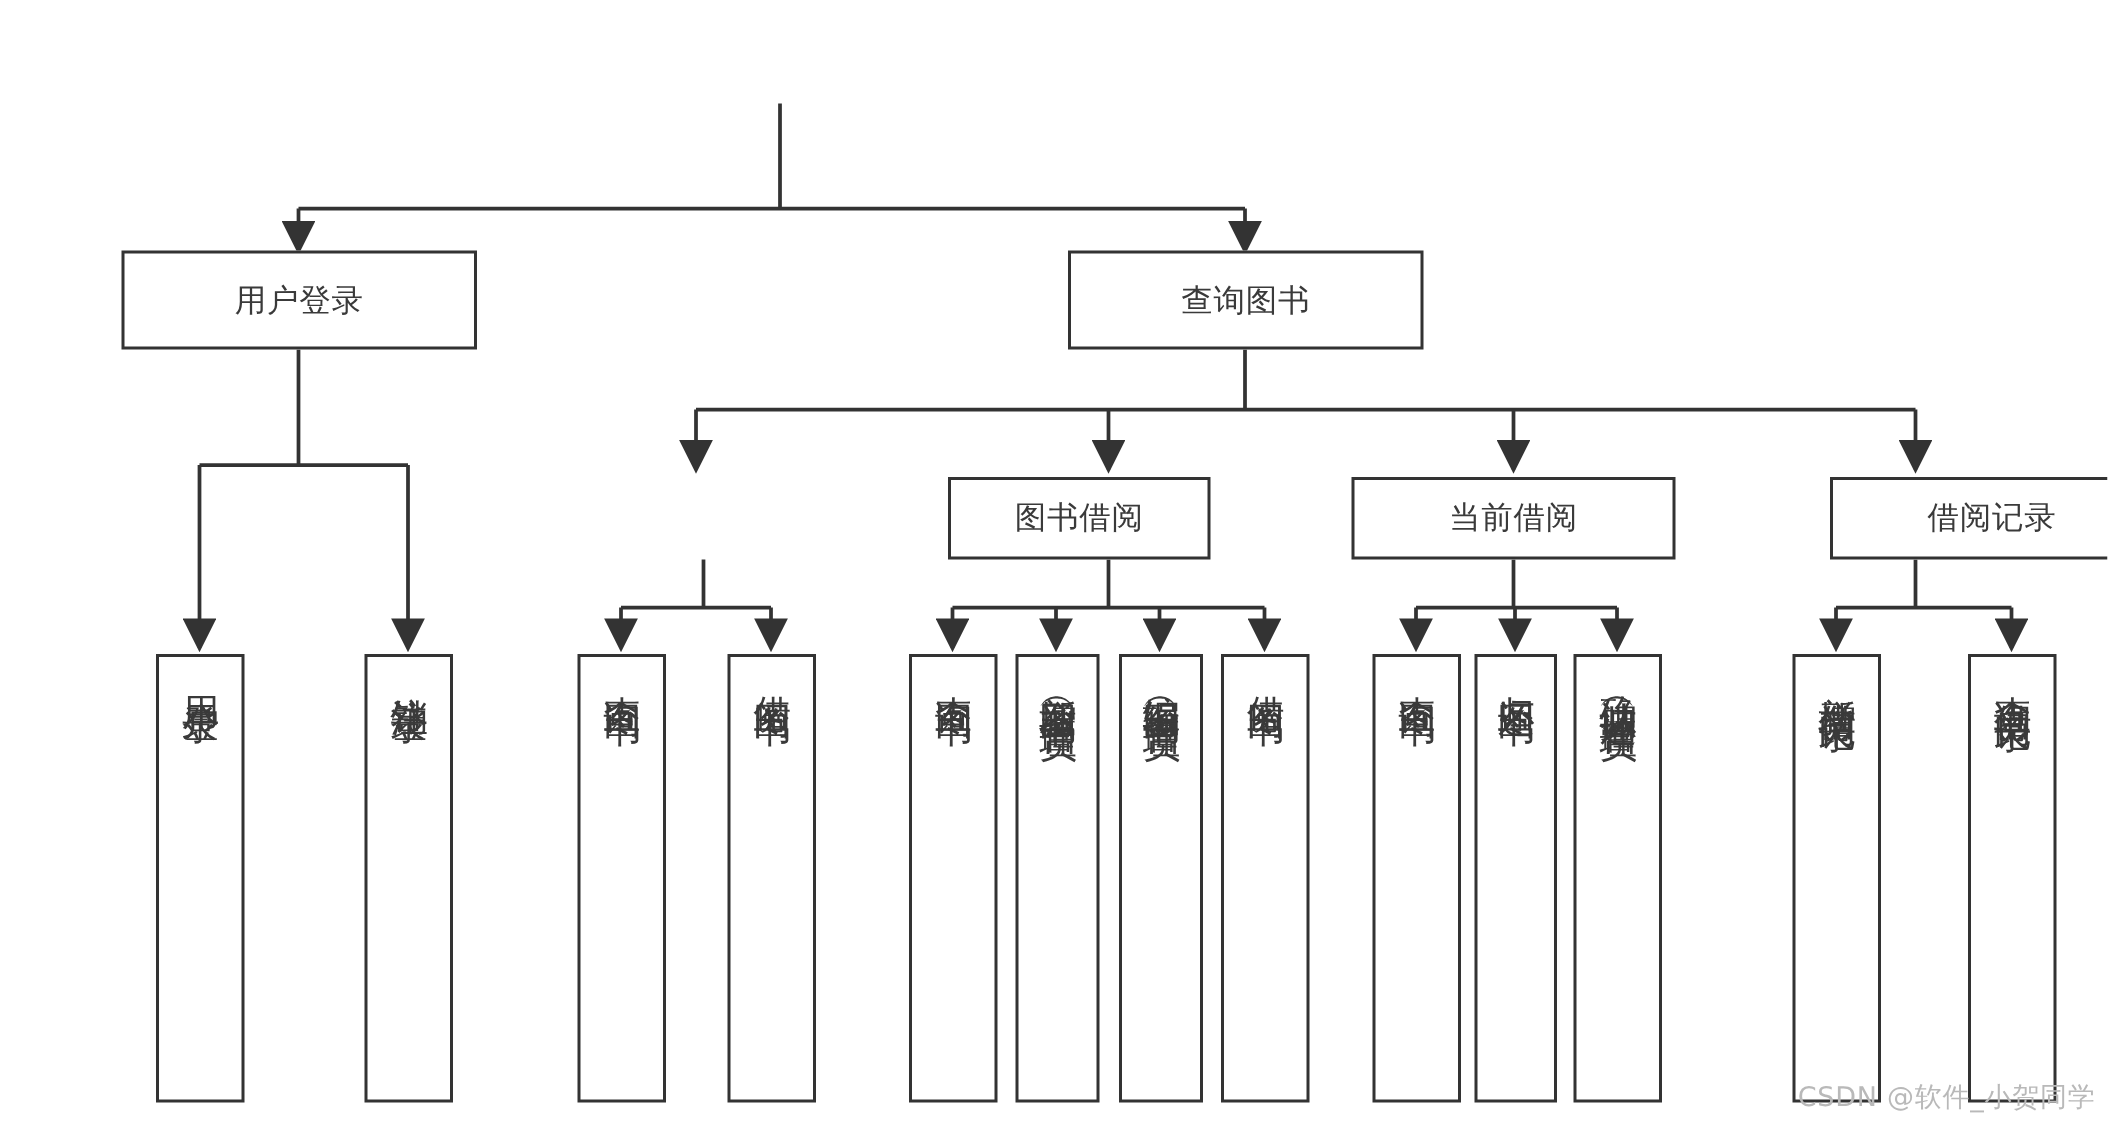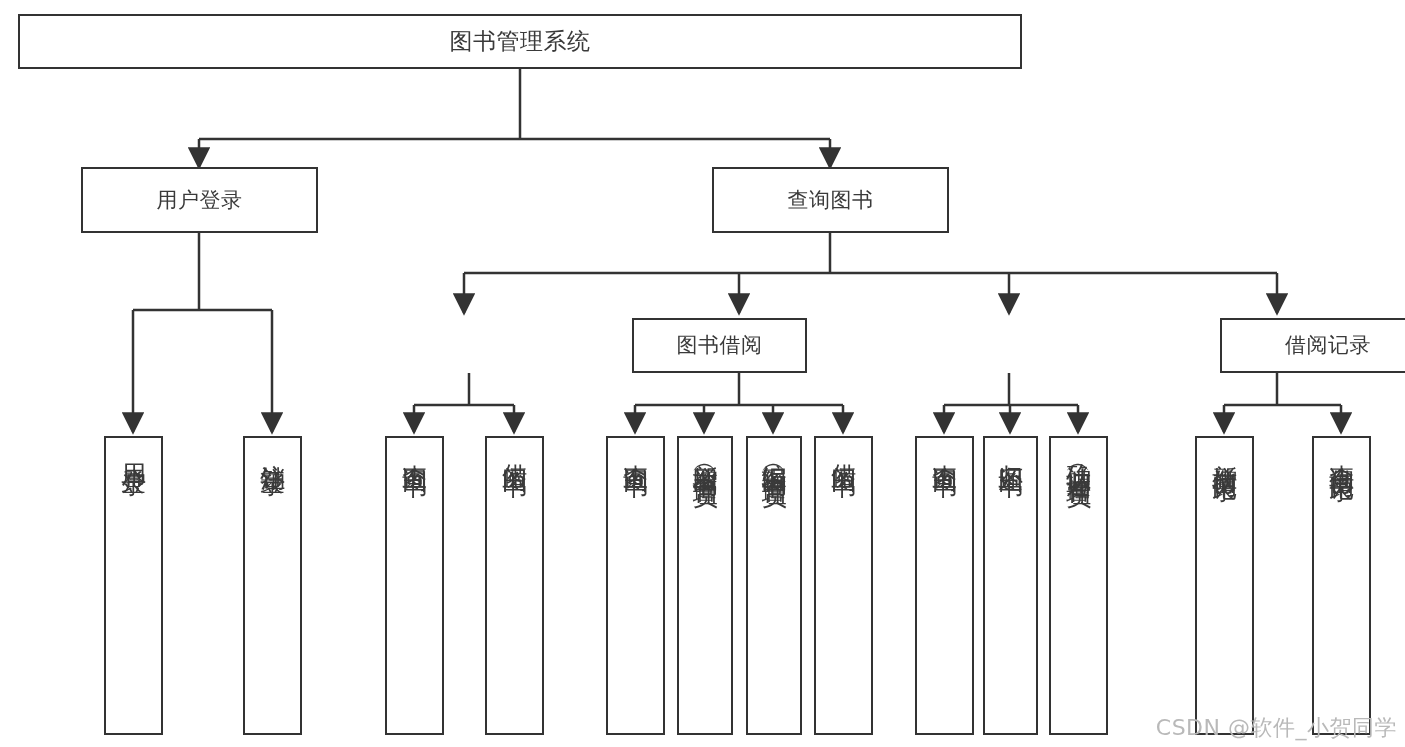--- a/index.html
+++ b/index.html
@@ -64,21 +64,21 @@
     text-orientation: upright;
     font-size: 25px;
     line-height: 1.02;
     letter-spacing: 3px;
     white-space: nowrap;
   }
   .watermark {
     position: absolute;
     right: 8px;
     bottom: 4px;
-    font-size: 22px;
+    font-size: 18px;
     color: #b9b9b9;
     letter-spacing: 0.5px;
     white-space: nowrap;
   }
 </style>
 </head>
 <body>
 
 <div id="canvas">
 
@@ -125,37 +125,37 @@
       <path d="M 1010 405 L 1010 432" marker-end="url(#arrow)"></path>
       <path d="M 1078 405 L 1078 432" marker-end="url(#arrow)"></path>
 
       <path d="M 1277 373 L 1277 405"></path>
       <path d="M 1224 405 L 1341 405"></path>
       <path d="M 1224 405 L 1224 432" marker-end="url(#arrow)"></path>
       <path d="M 1341 405 L 1341 432" marker-end="url(#arrow)"></path>
     </g>
   </svg>
 
-  <div class="node root" style="left:18px; top:14px; width:1004px; height:55px;">
-    <span class="label">图书管理系统</span>
-  </div>
 
   <div class="node branch" style="left:81px; top:167px; width:237px; height:66px;">
     <span class="label">用户登录</span>
   </div>
 
   <div class="node branch" style="left:712px; top:167px; width:237px; height:66px;">
     <span class="label">查询图书</span>
   </div>
 
 
   <div class="node branch" style="left:632px; top:318px; width:175px; height:55px;">
     <span class="label">图书借阅</span>
   </div>
 
+  <div class="node branch" style="left:901px; top:318px; width:216px; height:55px;">
+    <span class="label">当前借阅</span>
+  </div>
 
   <div class="node branch" style="left:1220px; top:318px; width:216px; height:55px;">
     <span class="label">借阅记录</span>
   </div>
 
   <div class="node leaf" style="left:104px; top:436px; width:59px; height:299px;">
     <span class="label">用户登录</span>
   </div>
   <div class="node leaf" style="left:243px; top:436px; width:59px; height:299px;">
     <span class="label">注销登录</span>

